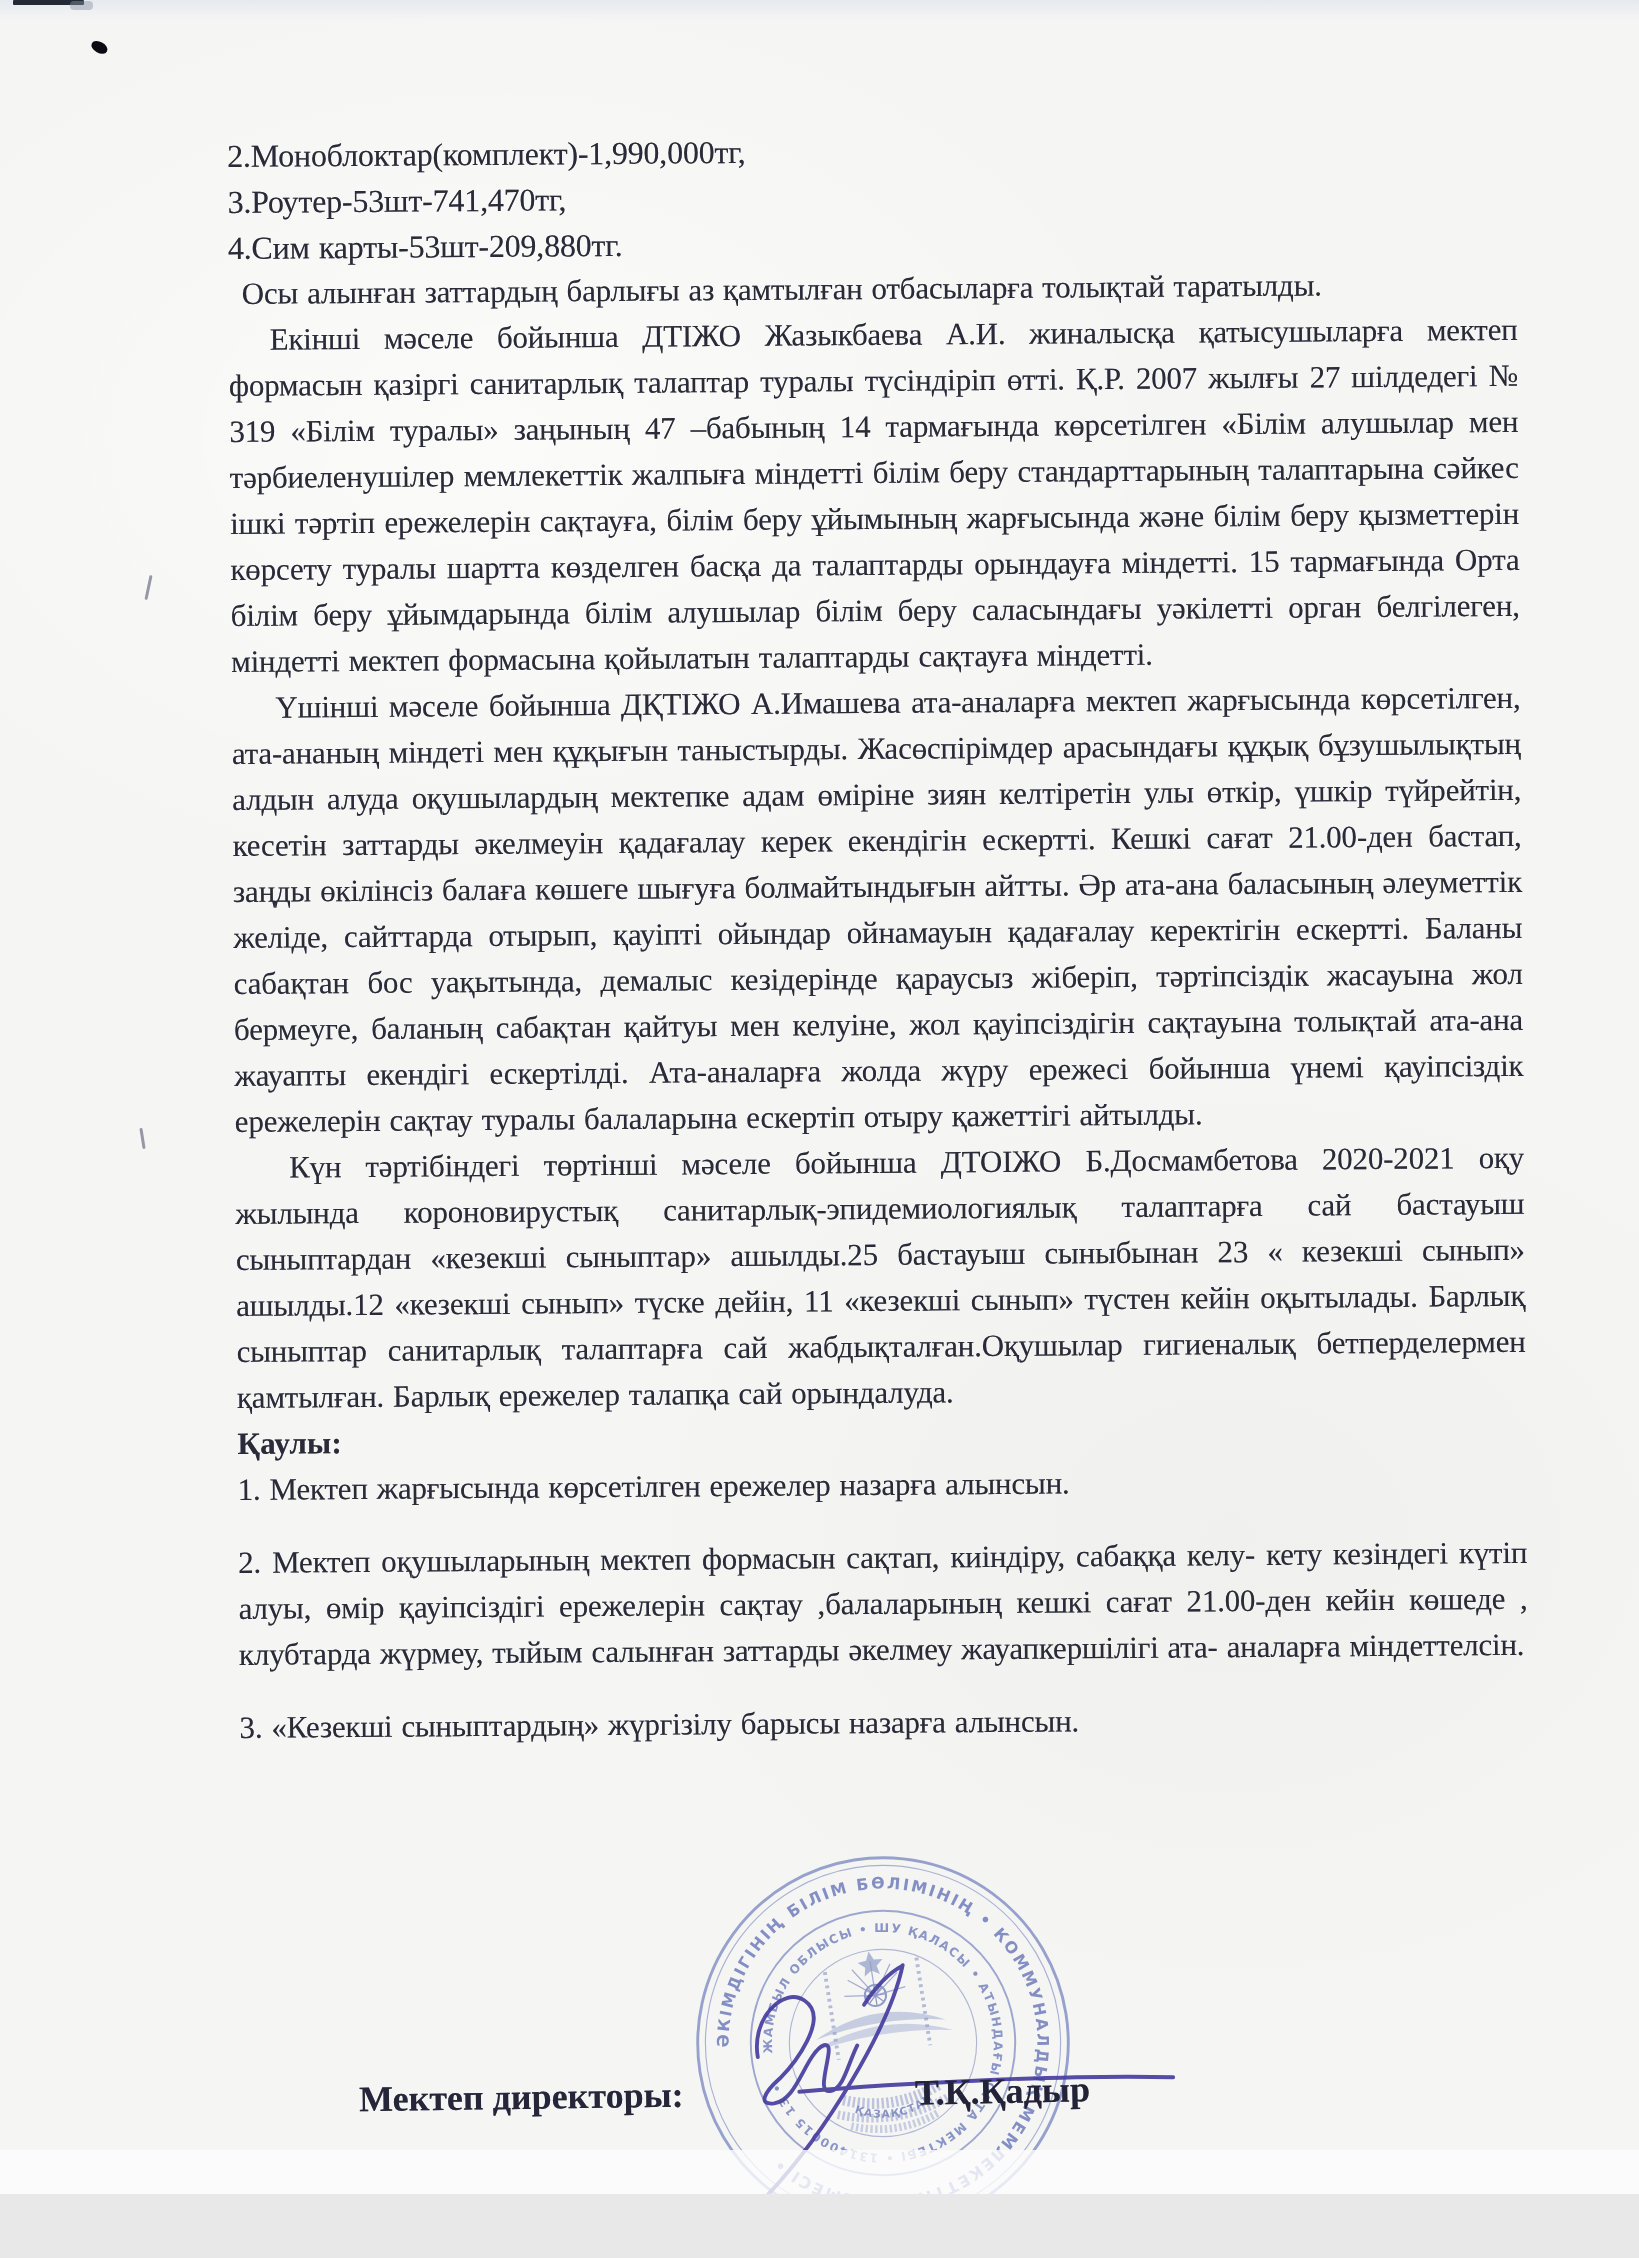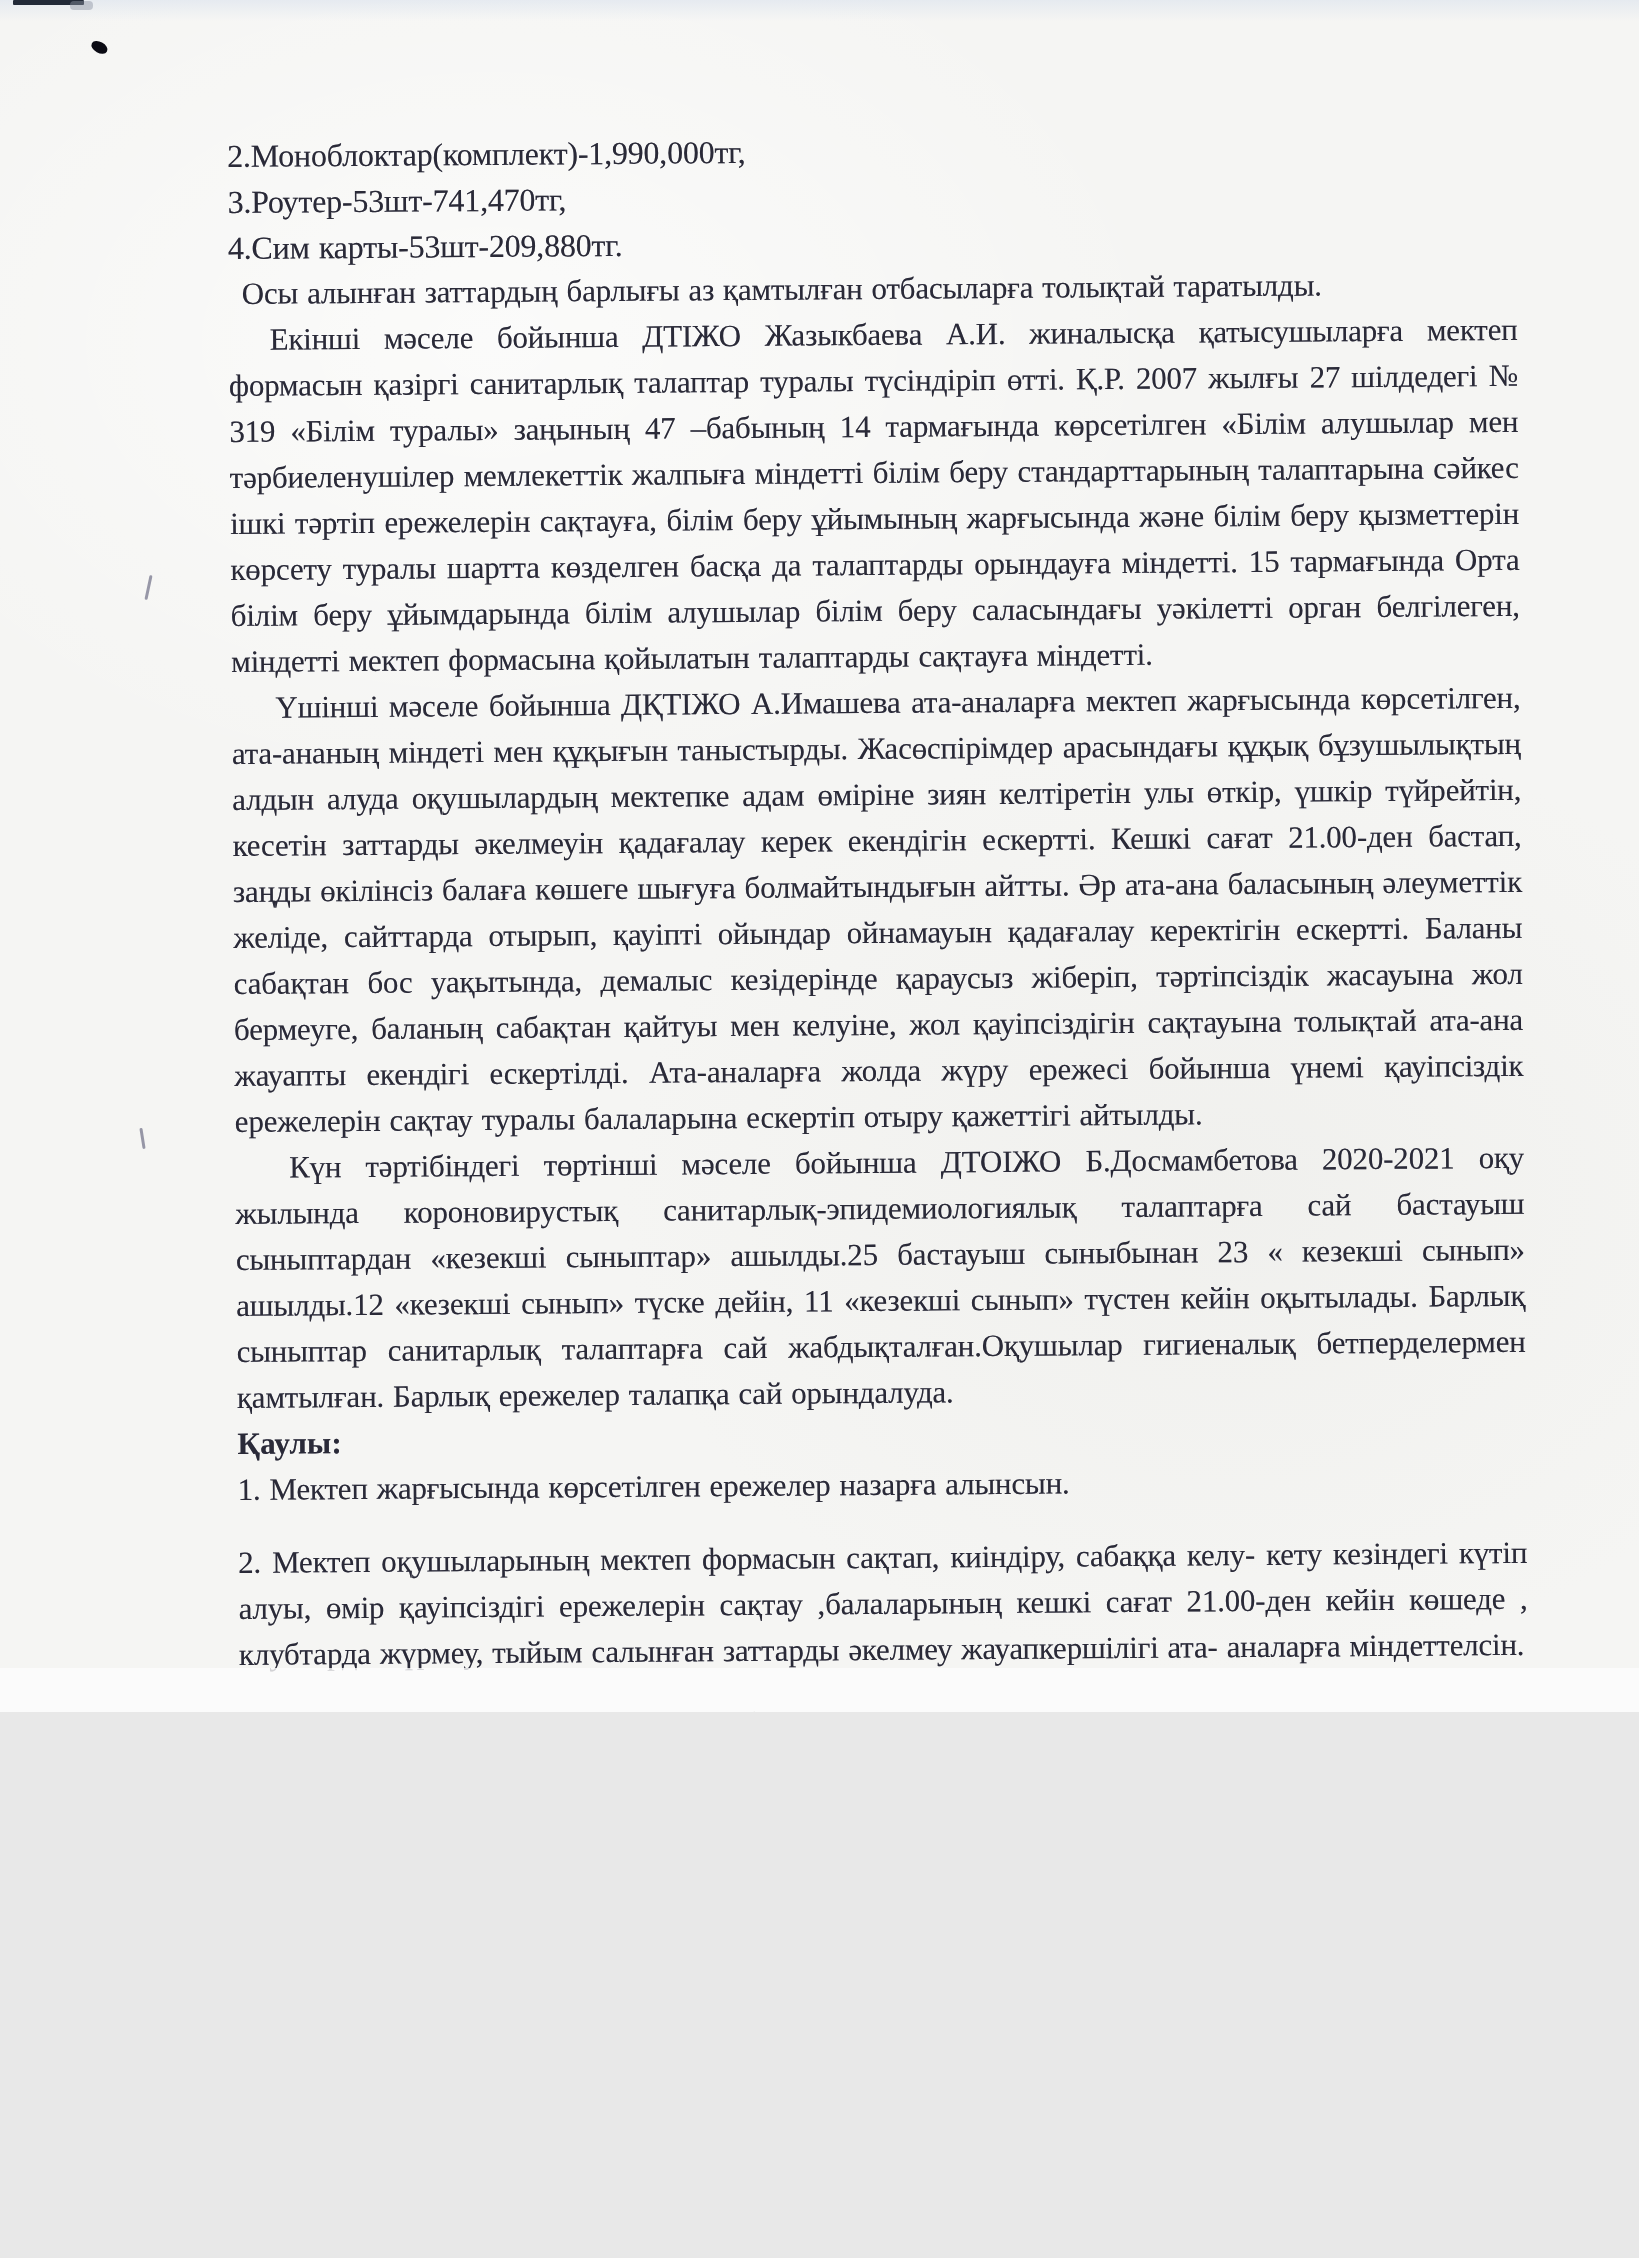--- a/index.html
+++ b/index.html
@@ -1,18 +1,18 @@
 <!DOCTYPE html>
 <html><head>
 <meta charset="utf-8">
 <style>
   html,body{margin:0;padding:0;background:#e8e8e8;}
   .page{
     position:relative;
-    width:1639px;height:1712px;
+    width:1639px;height:2194px;
     margin:0 auto;
     background:
       radial-gradient(1159px 772px at 30% 20%, rgba(255,255,255,.6), rgba(255,255,255,0) 60%),
       radial-gradient(869px 676px at 75% 70%, rgba(235,235,232,.5), rgba(255,255,255,0) 70%),
       #f5f5f3;
     overflow:hidden;
     font-family:"Liberation Serif", serif;
   }
   .top-tint{
     position:absolute;left:0;top:0;width:100%;height:21px;

